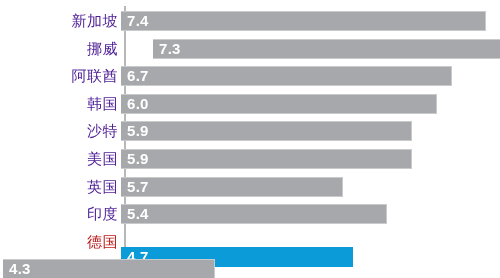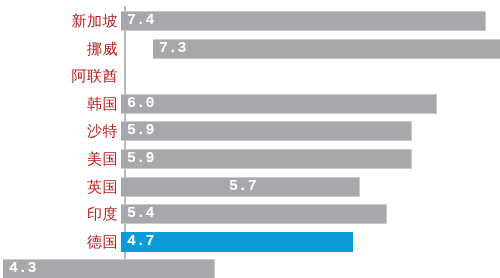--- a/index.html
+++ b/index.html
@@ -30,21 +30,21 @@
     height: 27.6px;
     display: flex;
     align-items: flex-start;
   }
   .cat-label {
     width: 118px;
     text-align: right;
     font-size: 15px;
     line-height: 20px;
     height: 20px;
-    color: #b91c1c;
+    color: #4c1d95;
     letter-spacing: 0.5px;
     white-space: nowrap;
     padding-right: 0px;
     box-sizing: border-box;
     font-family: "DejaVu Sans", "Liberation Sans", sans-serif;
   }
   .cat-label.highlight {
     color: #b91c1c;
   }
   .axis-line {
@@ -69,29 +69,30 @@
     background: #a6a8ab;
     border: 1px solid #c9cacb;
     border-left: none;
     box-sizing: border-box;
     display: flex;
     align-items: center;
   }
   .bar.highlight {
     background: #0b9bd8;
     border-color: #0b9bd8;
+    margin-top: 15px;
   }
   .bar-value {
     font-size: 15px;
     font-weight: bold;
     color: #ffffff;
     padding-left: 6px;
     line-height: 20px;
     letter-spacing: 0.3px;
-    font-family: Liberation Mono, monospace;
+    font-family: Liberation Sans, sans-serif;
   }
 </style>
 </head>
 <body>
 
 <div id="chart-root">
   <div class="axis-line"></div>
   <div class="rows">
       <div class="row">
         <div class="cat-label">新加坡</div>
@@ -104,20 +105,25 @@
       <div class="row">
         <div class="cat-label">挪威</div>
         <div class="bar-area">
           <div class="bar" style="width: 360.133px; margin-left: 32px;">
             <span class="bar-value">7.3</span>
           </div>
         </div>
       </div>
       <div class="row">
         <div class="cat-label">阿联酋</div>
+        <div class="bar-area">
+          <div class="bar" style="width: 330.533px;">
+            <span class="bar-value">6.7</span>
+          </div>
+        </div>
       </div>
       <div class="row">
         <div class="cat-label">韩国</div>
         <div class="bar-area">
           <div class="bar" style="width: 316px;">
             <span class="bar-value">6.0</span>
           </div>
         </div>
       </div>
       <div class="row">
@@ -132,21 +138,21 @@
         <div class="cat-label">美国</div>
         <div class="bar-area">
           <div class="bar" style="width: 291.067px;">
             <span class="bar-value">5.9</span>
           </div>
         </div>
       </div>
       <div class="row">
         <div class="cat-label">英国</div>
         <div class="bar-area">
-          <div class="bar" style="width: 239px; justify-content: center;">
+          <div class="bar" style="width: 222px;">
             <span class="bar-value">5.7</span>
           </div>
         </div>
       </div>
       <div class="row">
         <div class="cat-label">印度</div>
         <div class="bar-area">
           <div class="bar" style="width: 266.4px;">
             <span class="bar-value">5.4</span>
           </div>

